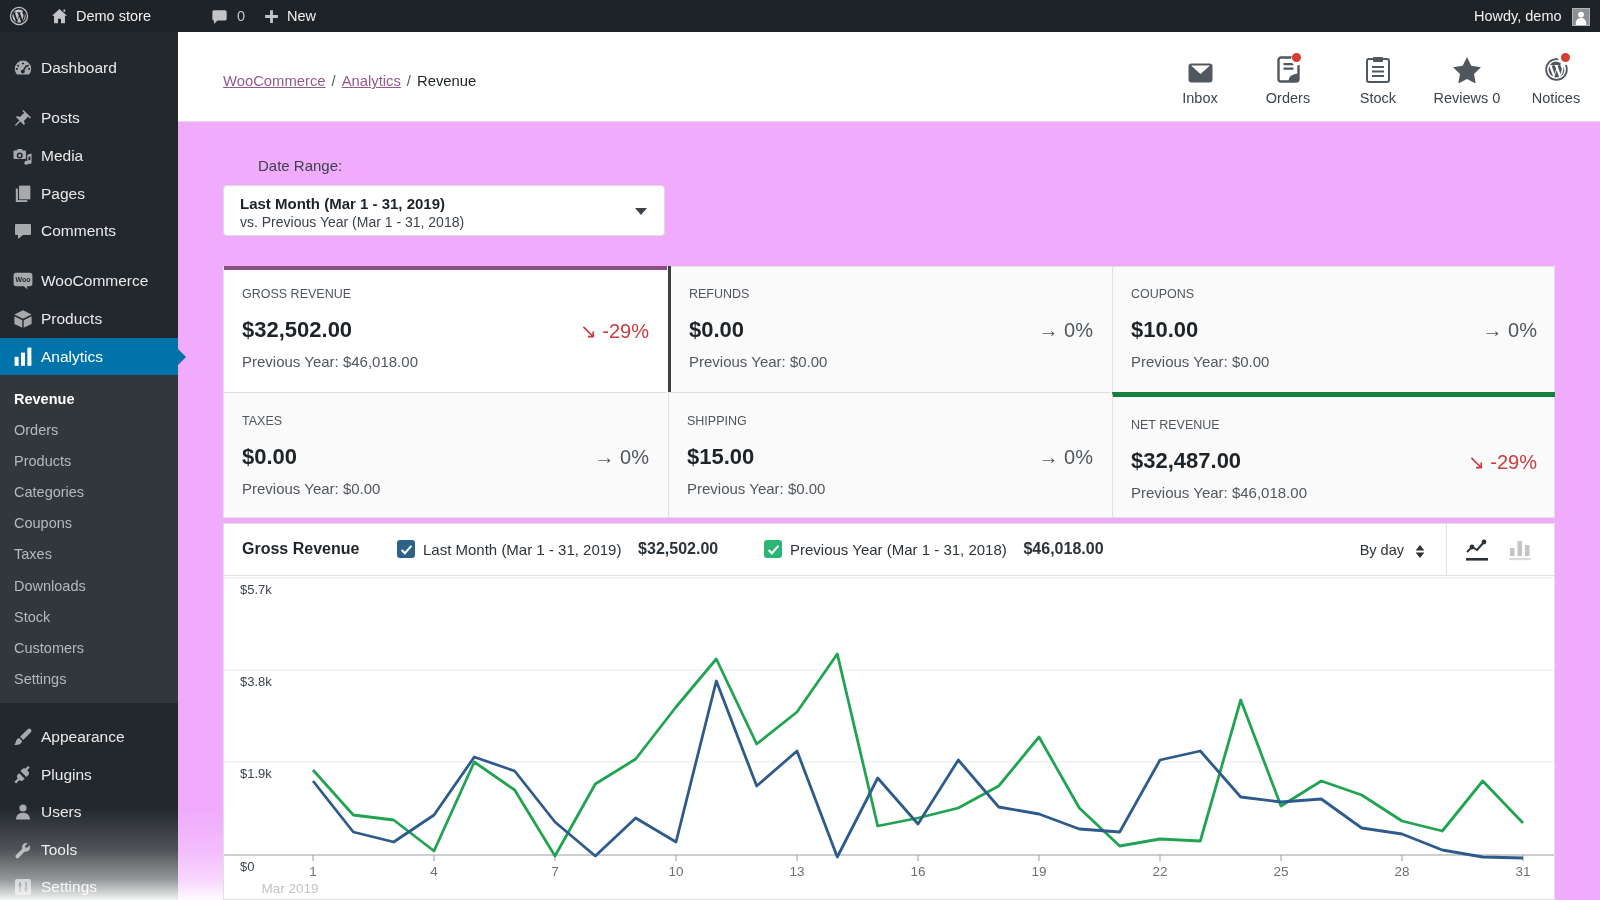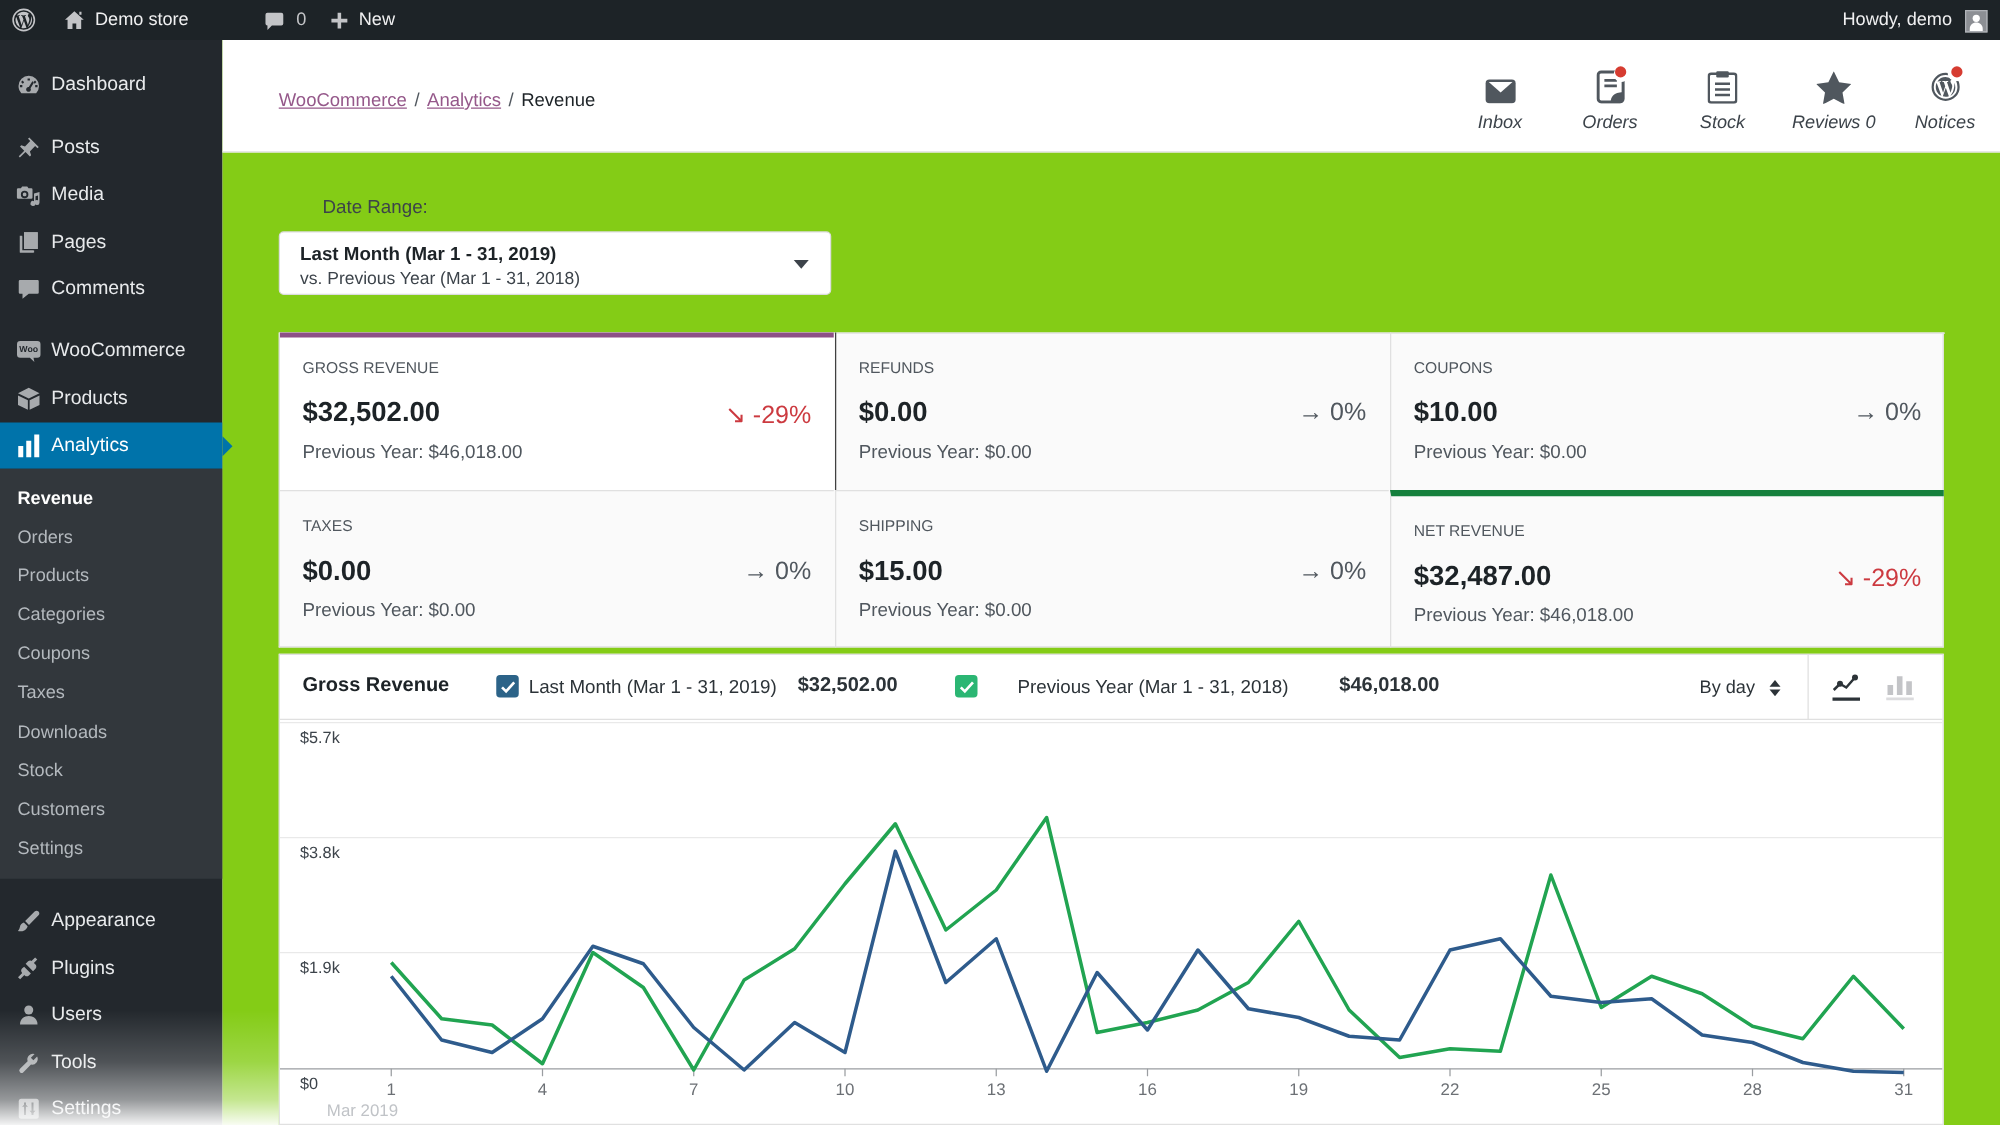--- a/index.html
+++ b/index.html
@@ -21,48 +21,48 @@
 #mi-arrow { position:absolute; z-index:70; left:178px; top:317px; width:0; height:0; border-top:8px solid transparent; border-bottom:8px solid transparent; border-left:8px solid #0073aa; }
 #submenu { position:absolute; left:0; top:343px; width:178px; height:328px; background:#32373c; }
 .sub-item { position:absolute; left:14px; font-size:14.5px; color:#b4b9be; }
 .sub-item.current { color:#fff; font-weight:bold; }
 
 
 #fade { position:absolute; left:0; top:808px; width:223px; height:92px; z-index:60;
   background:linear-gradient(to bottom, rgba(255,255,255,0) 0%, rgba(255,255,255,0.2) 45%, rgba(255,255,255,0.52) 78%, rgba(255,255,255,0.95) 100%); }
 
 
-#main { position:absolute; left:178px; top:32px; width:1422px; height:868px; background:#84cc16; }
+#main { position:absolute; left:178px; top:32px; width:1422px; height:868px; background:#f0abfc; }
 #pagehead { position:absolute; left:0; top:0; width:1422px; height:90px; background:#fff; border-bottom:1px solid #e0e0e0; }
 #crumbs { position:absolute; left:45px; top:41px; font-size:14.8px; color:#50575e; }
 #crumbs a { color:#95588a; text-decoration:underline; }
 #crumbs .sep { margin:0 6px; }
 #crumbs .cur { color:#1d2327; }
 .activity { position:absolute; top:23px; width:90px; text-align:center; color:#50575e; }
 .activity .ic { height:28px; display:flex; align-items:flex-end; justify-content:center; position:relative; }
-.activity .lbl { font-size:14.5px; margin-top:7px; color:#3c434a;font-style:italic; }
+.activity .lbl { font-size:14.5px; margin-top:7px; color:#3c434a; }
 .reddot { position:absolute; width:8px; height:8px; border-radius:50%; background:#d63638; }
 
 
 #daterange-label { position:absolute; left:45px; top:125px; font-size:15px; color:#3c434a;margin-left:35px; }
 #datebox { position:absolute; left:45px; top:153px; width:442px; height:51px; background:#fff; border:1px solid #dcdcde; border-radius:4px; }
 #datebox .l1 { position:absolute; left:16px; top:9px; font-size:15px; font-weight:bold; color:#1d2327; }
 #datebox .l2 { position:absolute; left:16px; top:28px; font-size:14px; color:#3c434a; }
 #datebox .caret { position:absolute; right:17px; top:22px; width:0; height:0; border-left:6px solid transparent; border-right:6px solid transparent; border-top:7px solid #3c434a; }
 
 
 #tiles { position:absolute; left:45px; top:234px; width:1332px; height:252px; background:#fafafa; border:1px solid #e0e0e0; border-top:none; }
 .tile { position:absolute; width:443px; height:126px; }
 .tile .tlabel { position:absolute; left:18px; top:21px; font-size:12.5px; letter-spacing:0px; color:#50575e; }
 .tile .tamount { position:absolute; left:18px; top:51px; font-size:22px; font-weight:bold; color:#1d2327; }
 .tile .tdelta { position:absolute; right:18px; top:53px; font-size:20px; color:#50575e; }
 .tile .tdelta.neg { color:#cc3a40; }
 .tile .tprev { position:absolute; left:18px; top:87px; font-size:15px; color:#50575e;text-align:center; }
 #tile-gross { left:0; top:0; background:#fff; }
-#tile-refunds { left:444px; top:0; border-left:1px solid #404040; }
+#tile-refunds { left:444px; top:0; border-left:3px solid #404040; }
 #tile-coupons { left:888px; top:0; border-left:1px solid #e0e0e0; }
 #tile-taxes { left:0; top:126px; border-top:1px solid #e0e0e0; }
 #tile-shipping { left:444px; top:126px; border-top:1px solid #e0e0e0; border-left:1px solid #e0e0e0; }
 #tile-net { left:888px; top:126px; border-top:5px solid #15803d; border-left:1px solid #e0e0e0; }
 
 
 #chartpanel { position:absolute; left:45px; top:491px; width:1332px; height:377px; background:#fff; border:1px solid #e0e0e0; }
 #charthead { position:absolute; left:0; top:0; width:1330px; height:52px; border-bottom:1px solid #e0e0e0; }
 #charthead .title { position:absolute; left:18px; top:16px; font-size:16px; font-weight:bold; color:#1d2327; }
 .legend { position:absolute; top:16px; display:flex; align-items:center; font-size:15px; color:#2c3338; }
@@ -307,21 +307,21 @@
     <div id="charthead">
       <div class="title">Gross Revenue</div>
       <div class="legend" style="left:173px;">
         <span class="cbox" style="background:#2c6388;">
             <svg viewBox="0 0 16 16">
               <path d="M2 8.5l4 4 8-9" stroke="#fff" stroke-width="2.6" fill="none"></path>
             </svg>
           </span>
         Last Month (Mar 1 - 31, 2019)&nbsp;&nbsp;&nbsp;&nbsp;<b>$32,502.00</b>
       </div>
-      <div class="legend" style="left:540px;gap:24px;">
+      <div class="legend" style="left:540px;">
         <span class="cbox" style="background:#2bb673;">
             <svg viewBox="0 0 16 16">
               <path d="M2 8.5l4 4 8-9" stroke="#fff" stroke-width="2.6" fill="none"></path>
             </svg>
           </span>
         Previous Year (Mar 1 - 31, 2018)&nbsp;&nbsp;&nbsp;&nbsp;<b>$46,018.00</b>
       </div>
       <div id="byday">By day</div>
       <div style="position:absolute; right:129px; top:20px;"><svg width="10" height="13" viewBox="0 0 10 13">
             <path d="M5 0L9.4 5.4H.6z" fill="#2c3338"></path>

